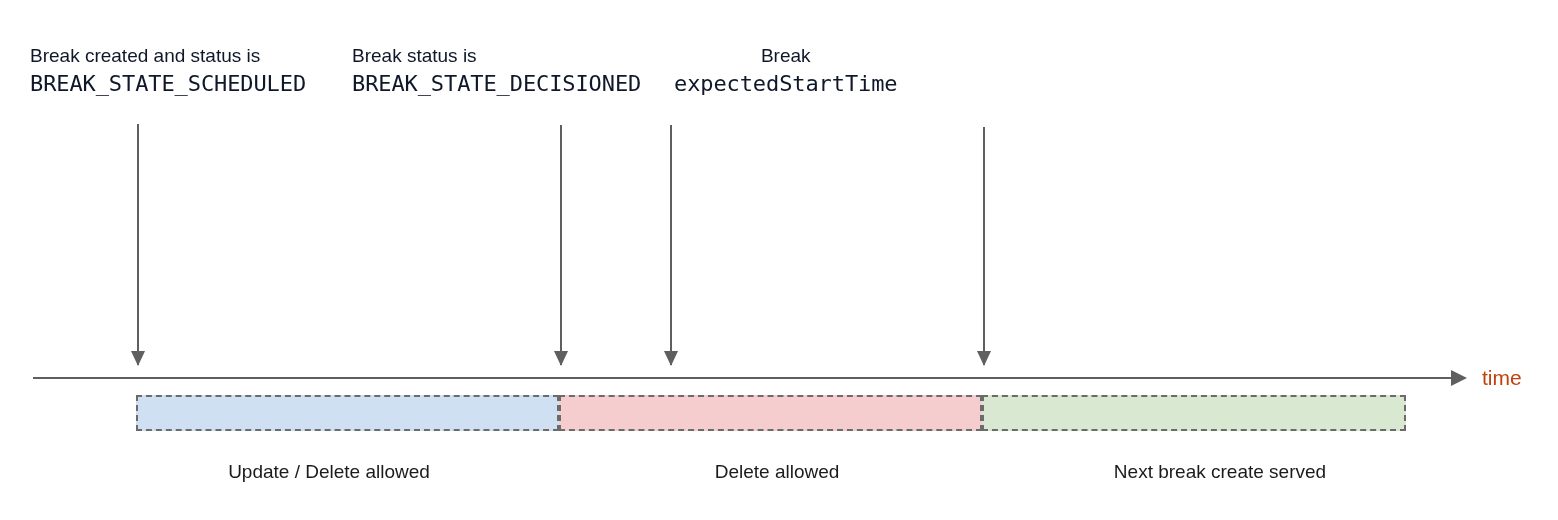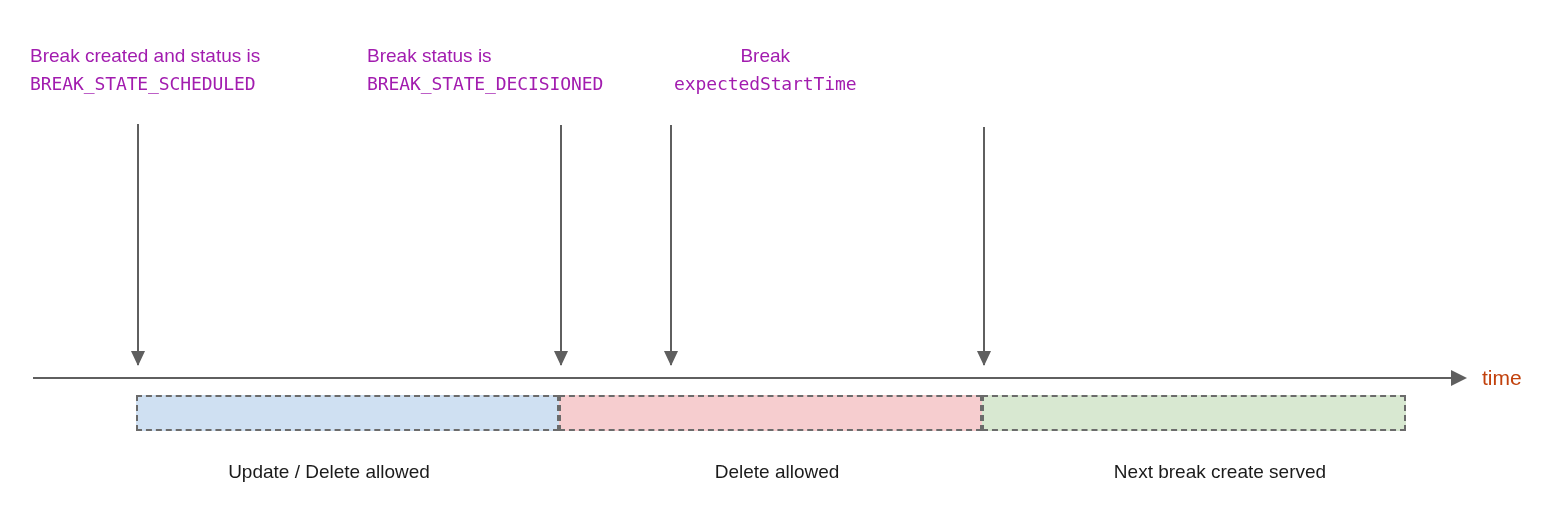--- a/index.html
+++ b/index.html
@@ -15,31 +15,31 @@
     overflow: hidden;
     font-family: "Liberation Sans", sans-serif;
     color: #1a1a1a;
   }
 
   
   .annotation {
     position: absolute;
     font-size: 19px;
     line-height: 28px;
-    color: #a21caf;
+    color: #0f172a;
     white-space: nowrap;
   }
   .annotation .plain {
     font-family: "Liberation Sans", sans-serif;
     font-size: 19px;
     display: block;
   }
   .annotation .mono {
     font-family: "DejaVu Sans Mono", monospace;
-    font-size: 18px;
+    font-size: 22px;
     letter-spacing: -0.1px;
     display: block;
   }
 
   
   .event-arrow {
     position: absolute;
     width: 16px;
   }
   .event-arrow .shaft {
@@ -105,21 +105,21 @@
 </head>
 <body>
 
 <div id="canvas">
 
   <div class="annotation" id="ann-0" style="left: 30px; top: 42px;">
     <span class="plain">Break created and status is</span>
     <span class="mono">BREAK_STATE_SCHEDULED</span>
   </div>
 
-  <div class="annotation" id="ann-1" style="left: 367px; top: 42px;">
+  <div class="annotation" id="ann-1" style="left: 352px; top: 42px;">
     <span class="plain">Break status is</span>
     <span class="mono">BREAK_STATE_DECISIONED</span>
   </div>
 
   <div class="annotation" id="ann-2" style="left: 674px; top: 42px; text-align: center;">
     <span class="plain">Break</span>
     <span class="mono">expectedStartTime</span>
   </div>
 
 

